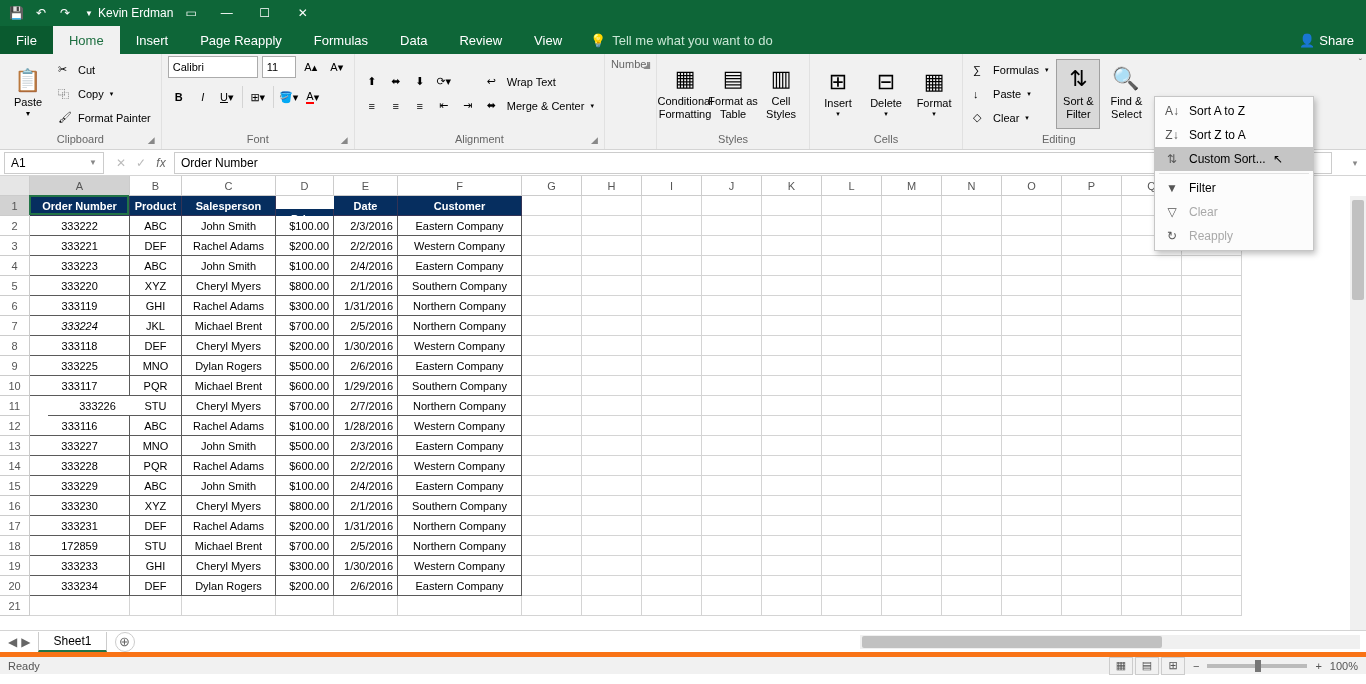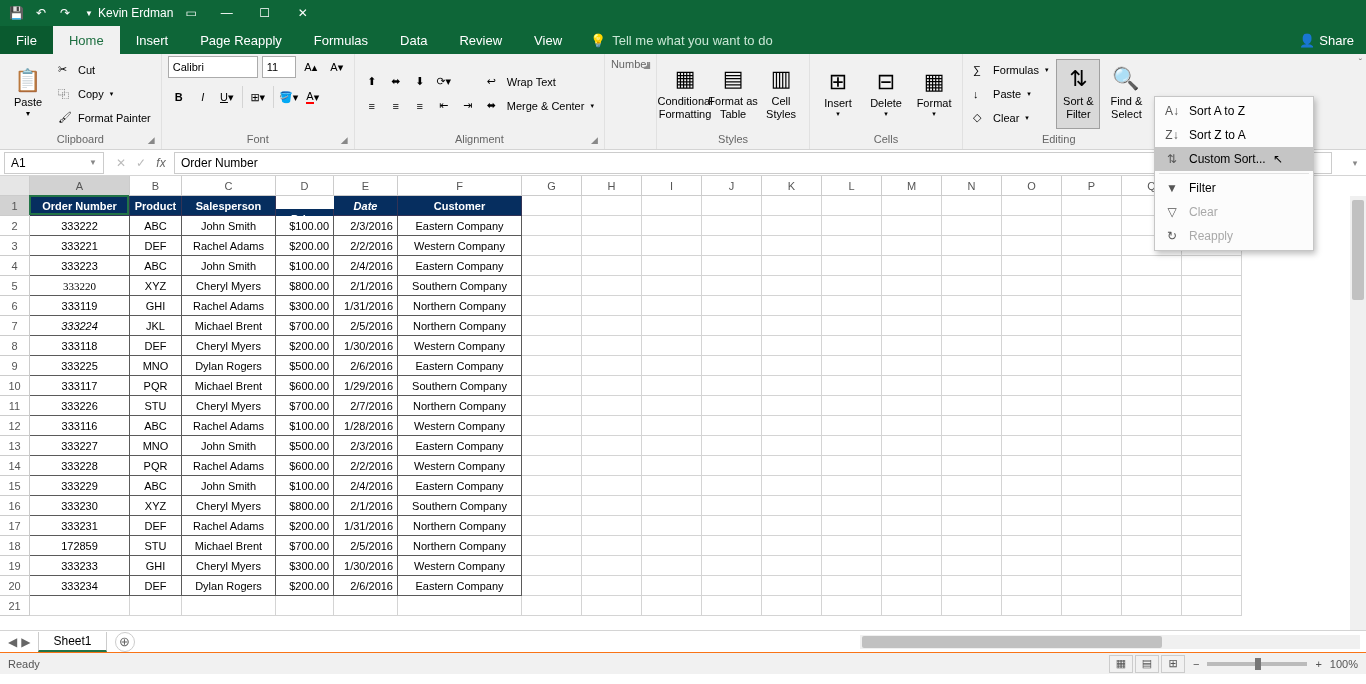--- a/index.html
+++ b/index.html
@@ -78,21 +78,21 @@
 .sheet-tabs { height: 22px; border-top: 1px solid #d4d4d4; display: flex; align-items: center; font-size: 12px; }
 .sheet-nav { display: flex; gap: 4px; padding: 0 8px; color: #666; }
 .sheet-tab { border: 1px solid #ccc; border-top: none; padding: 2px 14px; background: #fff; cursor: pointer; }
 .sheet-tab.active { border-bottom: 2px solid #227447; }
 .add-sheet { width: 20px; height: 20px; border: 1px solid #ccc; border-radius: 50%; display: flex; align-items: center; justify-content: center; margin-left: 8px; cursor: pointer; font-size: 13px; color: #666; }
 .h-scroll { flex: 1; margin: 0 6px; height: 14px; background: #f0f0f0; position: relative; }
 .h-thumb { position: absolute; left: 2px; width: 300px; top: 1px; bottom: 1px; background: #c1c1c1; border-radius: 2px; }
 .sheet-spacer { flex: 1; }
 
 
-.status-bar { height: 22px; background: #f1f1f1; border-top: 1px solid #f97316; display: flex; align-items: center; font-size: 11px; padding: 0 8px; color: #555; }
+.status-bar { height: 22px; background: #f1f1f1; border-top: 5px solid #f97316; display: flex; align-items: center; font-size: 11px; padding: 0 8px; color: #555; }
 .status-spacer { flex: 1; }
 .view-btns { display: flex; gap: 2px; }
 .view-btn { width: 24px; height: 18px; border: 1px solid #ccc; display: flex; align-items: center; justify-content: center; cursor: pointer; }
 .zoom-slider { width: 100px; height: 4px; background: #bbb; margin: 0 8px; position: relative; }
 .zoom-handle { position: absolute; left: 48px; top: -4px; width: 6px; height: 12px; background: #777; }
 </style>
 </head>
 <body>
 
 <div class="title-bar">
@@ -384,21 +384,21 @@
     <div class="row-head" style="position:absolute;left:0;top:320px;width:30px;">16</div>
     <div class="row-head" style="position:absolute;left:0;top:340px;width:30px;">17</div>
     <div class="row-head" style="position:absolute;left:0;top:360px;width:30px;">18</div>
     <div class="row-head" style="position:absolute;left:0;top:380px;width:30px;">19</div>
     <div class="row-head" style="position:absolute;left:0;top:400px;width:30px;">20</div>
     <div class="row-head" style="position:absolute;left:0;top:420px;width:30px;">21</div>
     <div class="cell header-cell" style="left:30px;top:20px;width:100px;">Order Number</div>
     <div class="cell header-cell" style="left:130px;top:20px;width:52px;">Product</div>
     <div class="cell header-cell" style="left:182px;top:20px;width:94px;">Salesperson</div>
     <div class="cell header-cell" style="left:276px;top:33px;width:58px;">Price</div>
-    <div class="cell header-cell" style="left:334px;top:20px;width:64px;font-style:italic;">Date</div>
+    <div class="cell header-cell" style="left:334px;top:20px;width:64px;">Date</div>
     <div class="cell header-cell" style="left:398px;top:20px;width:124px;">Customer</div>
     <div class="cell" style="left:522px;top:20px;width:60px;"></div>
     <div class="cell" style="left:582px;top:20px;width:60px;"></div>
     <div class="cell" style="left:642px;top:20px;width:60px;"></div>
     <div class="cell" style="left:702px;top:20px;width:60px;"></div>
     <div class="cell" style="left:762px;top:20px;width:60px;"></div>
     <div class="cell" style="left:822px;top:20px;width:60px;"></div>
     <div class="cell" style="left:882px;top:20px;width:60px;"></div>
     <div class="cell" style="left:942px;top:20px;width:60px;"></div>
     <div class="cell" style="left:1002px;top:20px;width:60px;"></div>
@@ -452,21 +452,21 @@
     <div class="cell" style="left:642px;top:80px;width:60px;"></div>
     <div class="cell" style="left:702px;top:80px;width:60px;"></div>
     <div class="cell" style="left:762px;top:80px;width:60px;"></div>
     <div class="cell" style="left:822px;top:80px;width:60px;"></div>
     <div class="cell" style="left:882px;top:80px;width:60px;"></div>
     <div class="cell" style="left:942px;top:80px;width:60px;"></div>
     <div class="cell" style="left:1002px;top:80px;width:60px;"></div>
     <div class="cell" style="left:1062px;top:80px;width:60px;"></div>
     <div class="cell" style="left:1122px;top:80px;width:60px;"></div>
     <div class="cell" style="left:1182px;top:80px;width:60px;"></div>
-    <div class="cell data-cell" style="left:30px;top:100px;width:100px;justify-content:center;font-family:Liberation Serif, serif;">333220</div>
+    <div class="cell data-cell" style="left:30px;top:100px;width:100px;justify-content:center;">333220</div>
     <div class="cell data-cell" style="left:130px;top:100px;width:52px;justify-content:center;">XYZ</div>
     <div class="cell data-cell" style="left:182px;top:100px;width:94px;justify-content:center;">Cheryl Myers</div>
     <div class="cell data-cell" style="left:276px;top:100px;width:58px;justify-content:flex-end;">$800.00</div>
     <div class="cell data-cell" style="left:334px;top:100px;width:64px;justify-content:flex-end;">2/1/2016</div>
     <div class="cell data-cell" style="left:398px;top:100px;width:124px;justify-content:center;">Southern Company</div>
     <div class="cell" style="left:522px;top:100px;width:60px;"></div>
     <div class="cell" style="left:582px;top:100px;width:60px;"></div>
     <div class="cell" style="left:642px;top:100px;width:60px;"></div>
     <div class="cell" style="left:702px;top:100px;width:60px;"></div>
     <div class="cell" style="left:762px;top:100px;width:60px;"></div>
@@ -560,21 +560,21 @@
     <div class="cell" style="left:642px;top:200px;width:60px;"></div>
     <div class="cell" style="left:702px;top:200px;width:60px;"></div>
     <div class="cell" style="left:762px;top:200px;width:60px;"></div>
     <div class="cell" style="left:822px;top:200px;width:60px;"></div>
     <div class="cell" style="left:882px;top:200px;width:60px;"></div>
     <div class="cell" style="left:942px;top:200px;width:60px;"></div>
     <div class="cell" style="left:1002px;top:200px;width:60px;"></div>
     <div class="cell" style="left:1062px;top:200px;width:60px;"></div>
     <div class="cell" style="left:1122px;top:200px;width:60px;"></div>
     <div class="cell" style="left:1182px;top:200px;width:60px;"></div>
-    <div class="cell data-cell" style="left:30px;top:220px;width:100px;justify-content:center;">333226</div>
+    <div class="cell data-cell" style="left:48px;top:220px;width:100px;justify-content:center;">333226</div>
     <div class="cell data-cell" style="left:130px;top:220px;width:52px;justify-content:center;">STU</div>
     <div class="cell data-cell" style="left:182px;top:220px;width:94px;justify-content:center;">Cheryl Myers</div>
     <div class="cell data-cell" style="left:276px;top:220px;width:58px;justify-content:flex-end;">$700.00</div>
     <div class="cell data-cell" style="left:334px;top:220px;width:64px;justify-content:flex-end;">2/7/2016</div>
     <div class="cell data-cell" style="left:398px;top:220px;width:124px;justify-content:center;">Northern Company</div>
     <div class="cell" style="left:522px;top:220px;width:60px;"></div>
     <div class="cell" style="left:582px;top:220px;width:60px;"></div>
     <div class="cell" style="left:642px;top:220px;width:60px;"></div>
     <div class="cell" style="left:702px;top:220px;width:60px;"></div>
     <div class="cell" style="left:762px;top:220px;width:60px;"></div>

